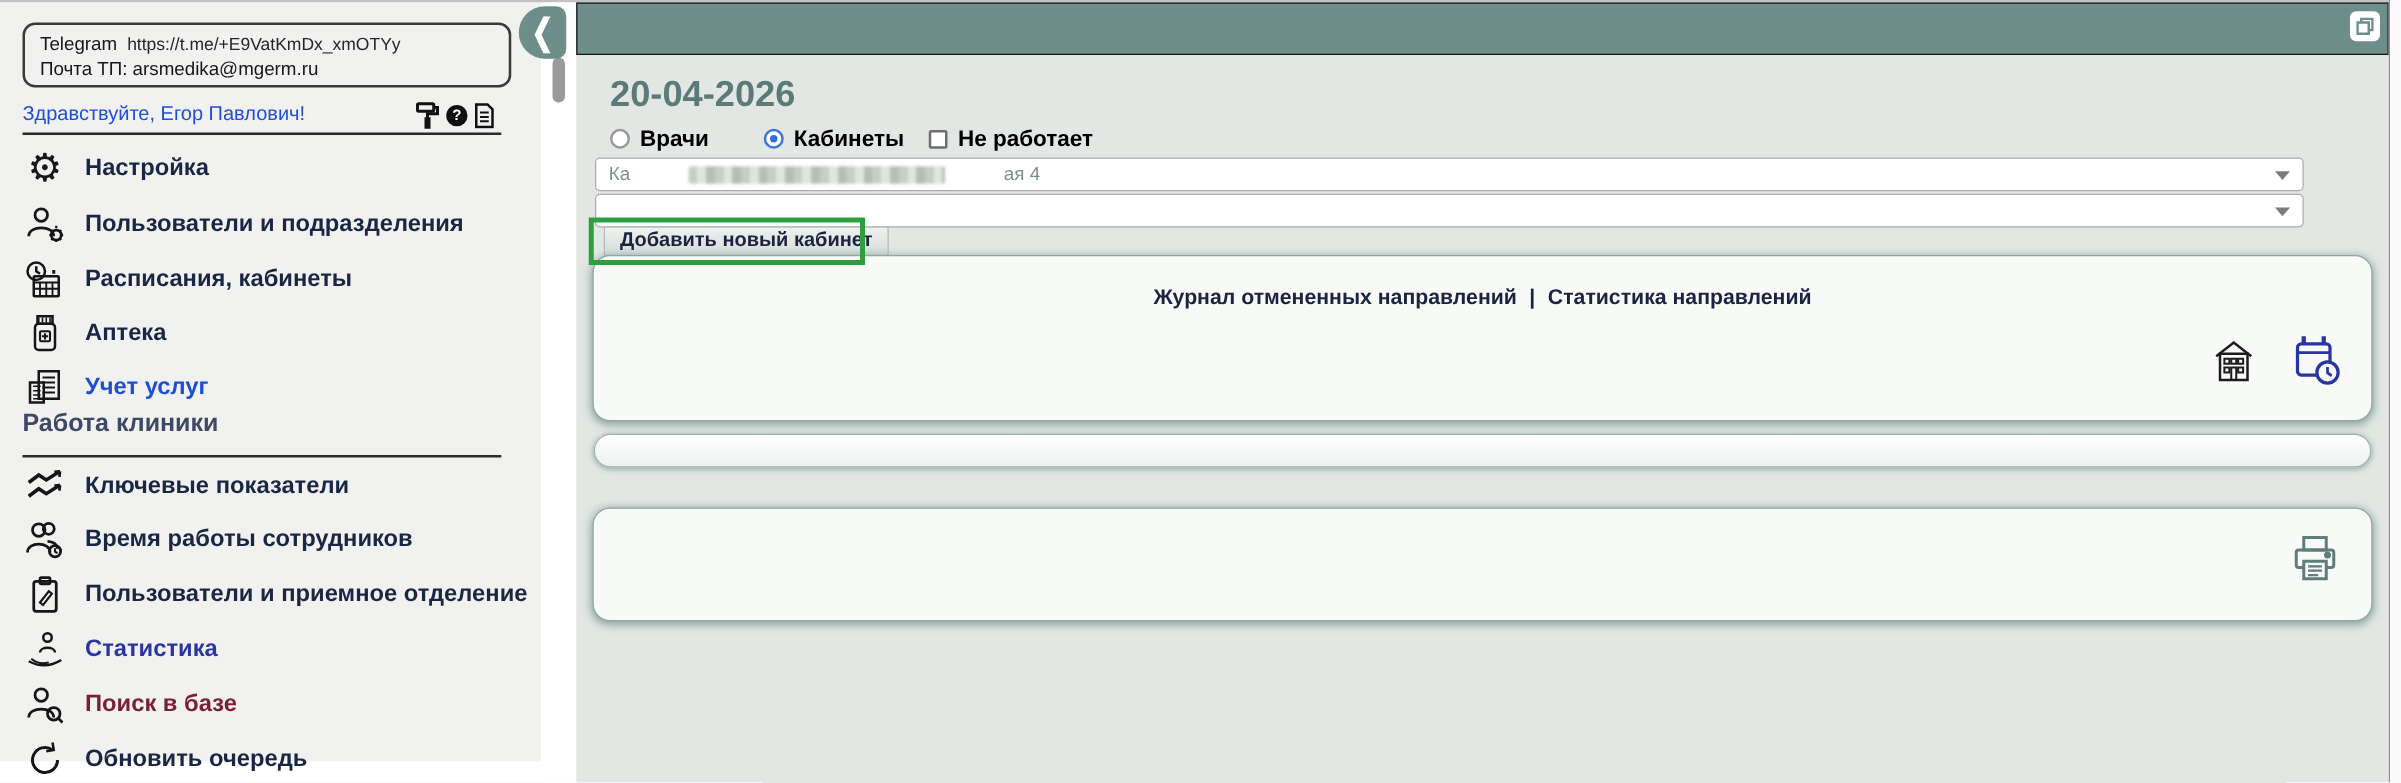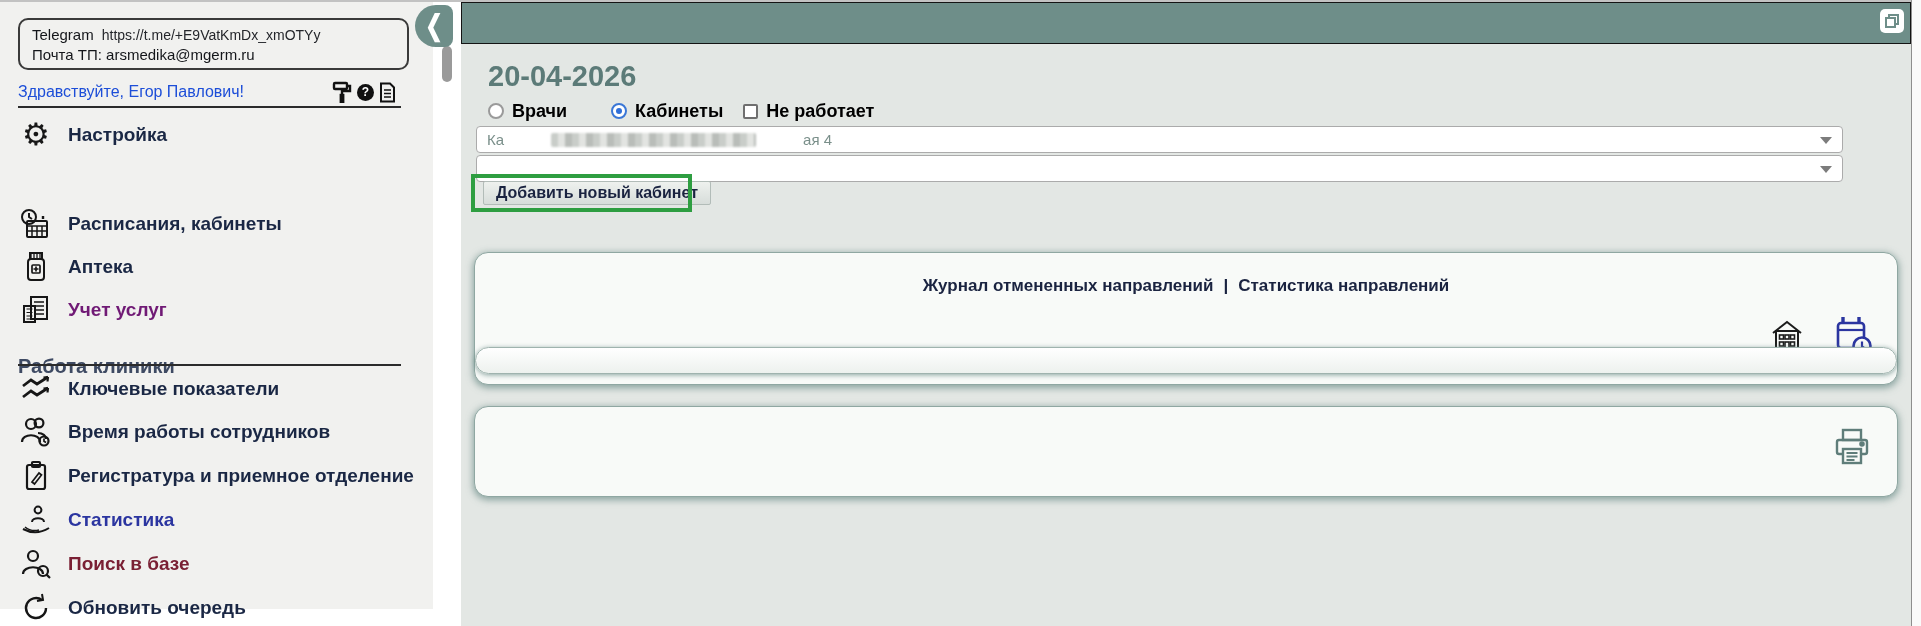--- a/index.html
+++ b/index.html
@@ -16,26 +16,26 @@
   .info-box .lbl { margin-right:8px; }
   .info-box .url { font-size:14px; color:#24262b; }
   .greeting { position:absolute; left:18px; top:81px; font-size:16px; color:#1d4ed8; }
   .greet-icons { position:absolute; left:332px; top:79px; width:70px; height:22px;
     display:flex; gap:5px; align-items:center; }
   .help-badge { width:17px; height:17px; border-radius:50%; background:#101010; color:#fff;
     font-size:12px; font-weight:bold; text-align:center; line-height:17px; }
   .sep { position:absolute; left:18px; height:2px; background:#2b2b2b; width:383px; }
   .sep.top { top:104px; }
   .sep.mid { top:362px; }
-  .section-hd { position:absolute; left:18px; top:353px; font-size:20px; font-weight:bold; color:#3e4a63; }
+  .section-hd { position:absolute; left:18px; top:326px; font-size:20px; font-weight:bold; color:#3e4a63; }
   .mitem { position:absolute; left:18px; width:400px; height:44px; display:flex;
     align-items:center; gap:14px; cursor:pointer; }
   .mitem .mi-ic { width:36px; height:36px; flex:0 0 36px; display:flex; align-items:center; justify-content:center; }
   .mitem .mi-lb { font-size:19px; font-weight:bold; color:#1a2744; white-space:nowrap; }
-  .mitem.green .mi-lb { color:#701a75; }
+  .mitem.green .mi-lb { color:#1d4ed8; }
   .mitem.blue  .mi-lb { color:#2b35a0; }
   .mitem.maroon .mi-lb { color:#7a2034; }
   .gear-glyph { font-size:31px; color:#181818; line-height:36px; }
 
   
   .gutter { position:absolute; left:433px; top:2px; width:28px; height:624px; background:#ffffff; }
   .gutter .thumb { position:absolute; left:9px; top:44px; width:10px; height:36px;
     background:#9a9a9a; border-radius:5px; }
   .collapse-btn { position:absolute; left:415px; top:5px; width:38px; height:42px;
     background:#6e8e89; border-radius:21px 8px 8px 21px; display:flex; align-items:center;
@@ -73,21 +73,21 @@
   .tab-btn { position:absolute; top:137px; height:24px; line-height:22px; padding:0 12px;
     background:linear-gradient(#eef1ee,#d7ddda); border:1px solid #b2bcb8; border-radius:2px;
     font-size:16px; font-weight:bold; color:#1a2340; cursor:pointer; white-space:nowrap; }
   .tab-add { left:22px; } .tab-edit { left:232px; }
   .hl-rect { position:absolute; left:10px; top:130px; width:221px; height:38px;
     border:4px solid #2e9e41; z-index:4; pointer-events:none; }
 
   .panel { position:absolute; left:13px; width:1424px; background:#f8faf8;
     border:1px solid #8fa7a2; border-radius:14px;
     box-shadow:0 2px 7px 1px rgba(110,142,137,.75); }
-  .panel1 { top:160px; height:133px;margin-top:48px; }
+  .panel1 { top:160px; height:133px; }
   .links { position:absolute; left:0; top:23px; width:100%; text-align:center;
     font-size:17px; font-weight:bold; color:#1a2340; }
   .links a { color:#1a2340; text-decoration:none; cursor:pointer; }
   .links .pipe { margin:0 10px; }
   .p1-building { position:absolute; right:90px; top:64px; cursor:pointer; }
   .p1-calendar { position:absolute; right:23px; top:60px; cursor:pointer; }
 
   .pillbar { position:absolute; left:14px; top:303px; width:1422px; height:27px;
     background:linear-gradient(#ffffff,#edf1ee); border:1px solid #9fb3ae; border-radius:14px;
     box-shadow:0 1px 5px rgba(110,142,137,.8); cursor:pointer; }
@@ -134,20 +134,31 @@
     </div>
 
     <div class="sep top"></div>
 
     <div class="mitem" style="top:111px">
       <span class="mi-ic">
           <span class="gear-glyph">⚙</span>
         </span>
       <span class="mi-lb">Настройка</span>
     </div>
+    <div class="mitem" style="top:156px">
+      <span class="mi-ic">
+        <svg width="34" height="34" viewBox="0 0 34 34" fill="none" stroke="#161616" stroke-width="2.2">
+            <circle cx="14" cy="9" r="5"></circle>
+            <path d="M4 26 C4 17 24 17 24 26"></path>
+            <circle cx="26" cy="25" r="4"></circle>
+            <path d="M26 19.5 v-2 M26 30.5 v-2 M20.5 25 h2 M29.5 25 h2 M22 21 l1.5 1.5 M30 29 l-1.5 -1.5 M22 29 l1.5 -1.5 M30 21 l-1.5 1.5" stroke-width="1.8"></path>
+          </svg>
+      </span>
+      <span class="mi-lb">Пользователи и подразделения</span>
+    </div>
     <div class="mitem" style="top:200px">
       <span class="mi-ic">
         <svg width="34" height="34" viewBox="0 0 34 34" fill="none" stroke="#161616" stroke-width="2">
             <circle cx="10" cy="10" r="7"></circle>
             <path d="M10 6 v4 l3 2"></path>
             <rect x="8" y="14" width="20" height="16" rx="1"></rect>
             <path d="M8 19 h20 M13 19 v11 M18 19 v11 M23 19 v11 M8 24 h20" stroke-width="1.5"></path>
             <path d="M24 12 v-3" stroke-width="2.4"></path>
           </svg>
       </span>
@@ -205,21 +216,21 @@
       <span class="mi-lb">Время работы сотрудников</span>
     </div>
     <div class="mitem" style="top:452px">
       <span class="mi-ic">
         <svg width="34" height="34" viewBox="0 0 34 34" fill="none" stroke="#161616" stroke-width="2.2">
             <rect x="8" y="6" width="18" height="24" rx="2"></rect>
             <rect x="13" y="3" width="8" height="5" rx="1"></rect>
             <path d="M13 23 l7 -9 l2.5 2 l-7 9 z" stroke-width="1.7"></path>
           </svg>
       </span>
-      <span class="mi-lb">Регистратура и приемное отделение</span>
+      <span class="mi-lb">Пользователи и приемное отделение</span>
     </div>
     <div class="mitem blue" style="top:496px">
       <span class="mi-ic">
         <svg width="34" height="34" viewBox="0 0 34 34" fill="none" stroke="#161616" stroke-width="2">
             <circle cx="19" cy="7" r="3.4"></circle>
             <path d="M13 19 c0 -5 12 -5 12 0"></path>
             <path d="M4 26 q13 7 26 -1"></path>
             <path d="M6 24 q6 5 14 3" stroke-width="1.5"></path>
           </svg>
       </span>

